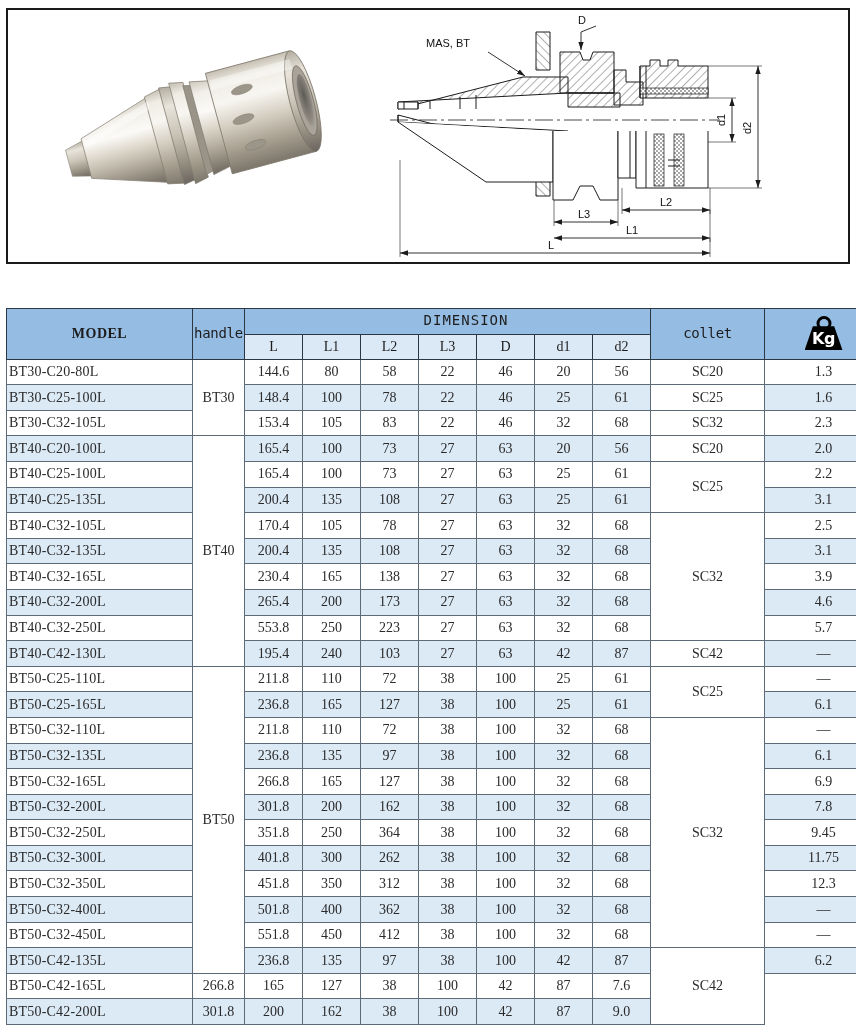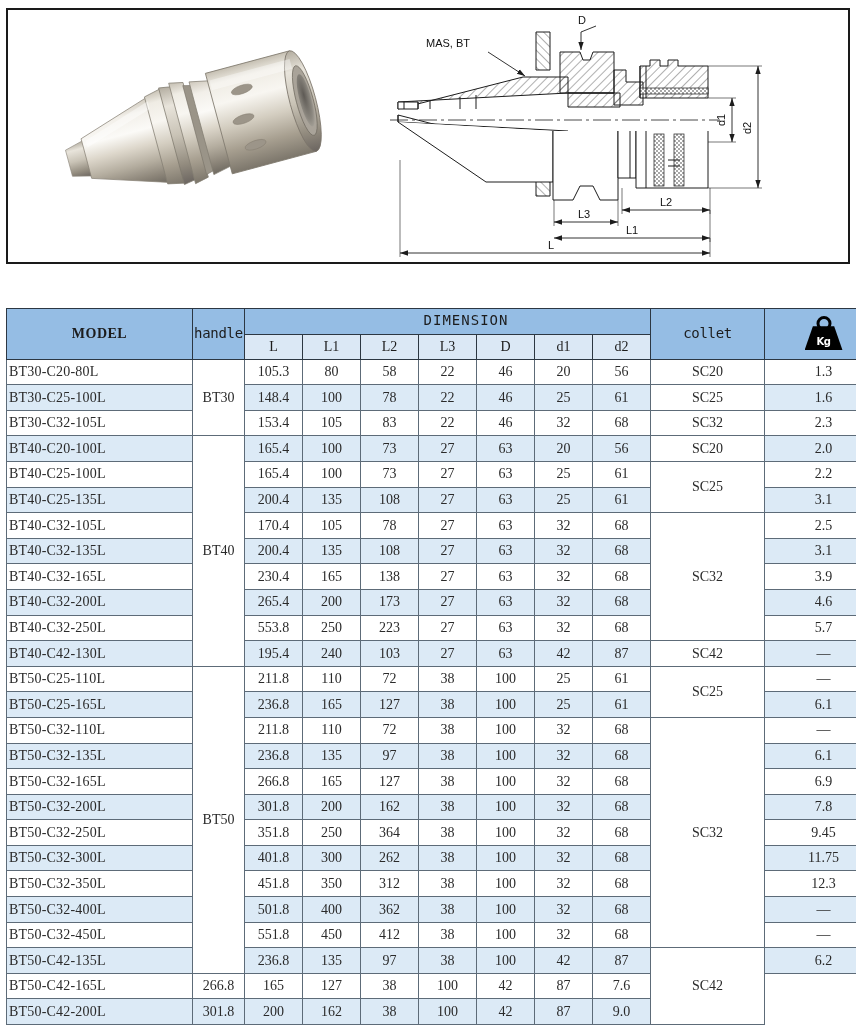--- a/index.html
+++ b/index.html
@@ -110,21 +110,21 @@
     background: #000;
     clip-path: polygon(22% 0%, 78% 0%, 100% 100%, 0% 100%);
   }
   .kg-icon .kgtext {
     position: absolute;
     left: 0; right: 0; bottom: 3px;
     text-align: center;
     color: #fff;
     font-family: "DejaVu Sans", sans-serif;
     font-weight: bold;
-    font-size: 10px;
+    font-size: 16px;
     line-height: 1;
     letter-spacing: -0.3px;
   }
 
   
   .spec-table tbody td {
     background: #ffffff;
     font-family: "Liberation Serif", serif;
     font-size: 14px;
     color: #2a2a2a;
@@ -373,21 +373,21 @@
         <th class="hdr-sub">L3</th>
         <th class="hdr-sub">D</th>
         <th class="hdr-sub">d1</th>
         <th class="hdr-sub">d2</th>
       </tr>
     </thead>
     <tbody id="tbody">
         <tr>
           <td class="model striped">BT30-C20-80L</td>
           <td class="merged" rowspan="3">BT30</td>
-          <td class="striped">105.3</td>
+          <td class="striped">144.6</td>
           <td class="striped">80</td>
           <td class="striped">58</td>
           <td class="striped">22</td>
           <td class="striped">46</td>
           <td class="striped">20</td>
           <td class="striped">56</td>
           <td class="merged">SC20</td>
           <td class="striped">1.3</td>
         </tr>
         <tr class="alt">

